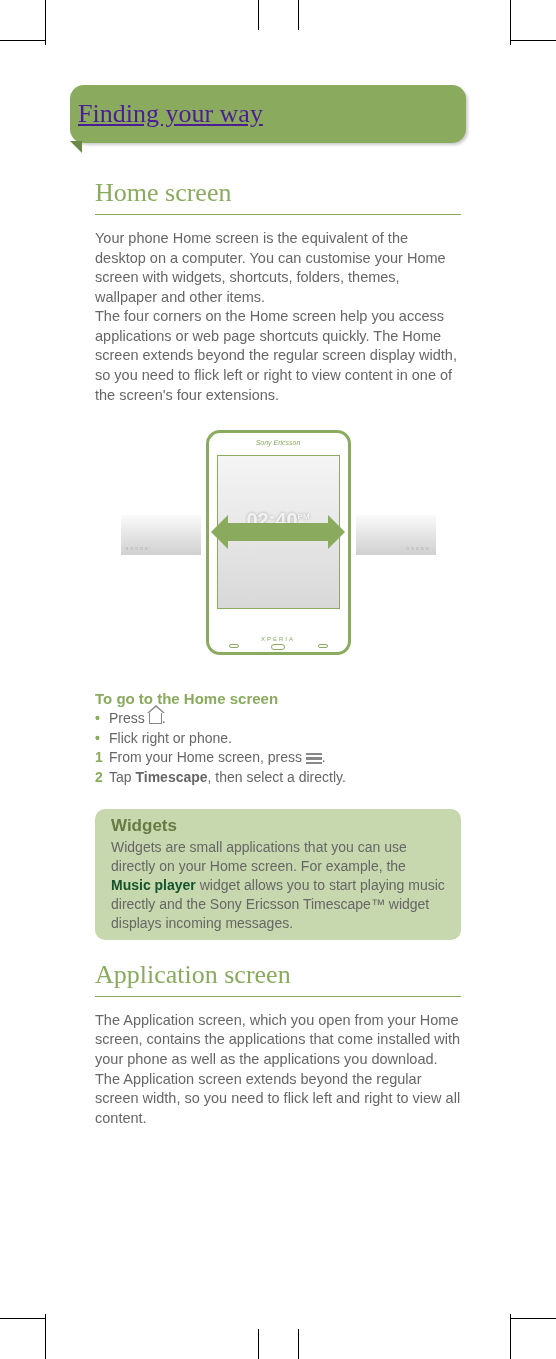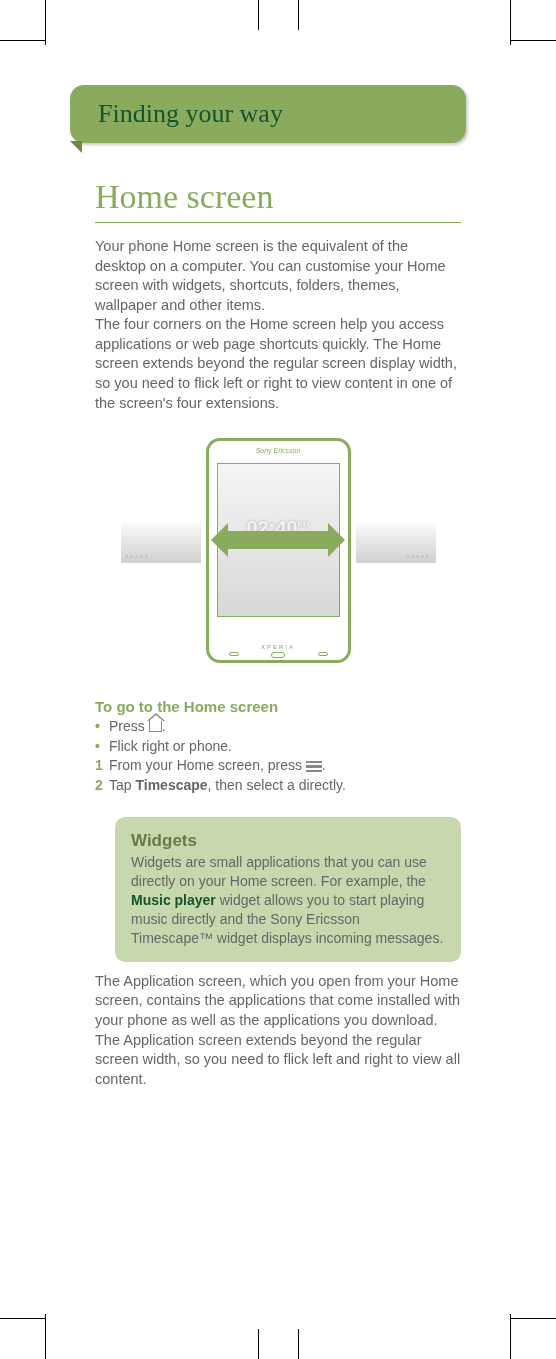--- a/index.html
+++ b/index.html
@@ -34,45 +34,46 @@
       position: absolute;
       top: 55px;
       left: 60px;
       right: 60px;
       bottom: 55px;
       padding: 30px 35px 30px 35px;
     }
     
     .chapter-header {
       background: #8AAB5E;
-      color: #14532d;
+      color: #4c1d95;
       font-family: Georgia, 'Times New Roman', serif;
       font-size: 26px;
-      padding: 14px 28px;
+      padding: 14px 8px;
       border-radius: 14px;
       margin-left: -25px;
       margin-right: -5px;
       margin-bottom: 35px;
       box-shadow: 2px 2px 3px rgba(0,0,0,0.2);
       position: relative;
+      text-decoration: underline;
     }
     .chapter-header::before {
       content: '';
       position: absolute;
       left: 0;
       bottom: -10px;
       width: 0; height: 0;
       border-top: 12px solid #6a8947;
       border-left: 12px solid transparent;
     }
     
     .section-title {
       font-family: Georgia, 'Times New Roman', serif;
       color: #8AAB5E;
-      font-size: 34px;
+      font-size: 26px;
       font-weight: normal;
       border-bottom: 1px solid #8AAB5E;
       padding-bottom: 6px;
       margin-bottom: 14px;
       margin-top: 20px;
     }
     
     .body-text {
       color: #666;
       font-size: 14.5px;
@@ -244,24 +245,23 @@
     .menu-icon span {
       display: block;
       width: 16px;
       height: 2.5px;
       background: #888;
     }
     
     .callout-box {
       background: #C8D8AE;
       border-radius: 10px;
-      padding: 14px 16px;
+      padding: 7px 16px;
       margin-top: 22px;
       margin-bottom: 10px;
-      margin-left: 20px;
     }
     .callout-title {
       color: #667a44;
       font-size: 17px;
       font-weight: bold;
       margin-bottom: 2px;
     }
     .callout-text {
       color: #666;
       font-size: 14px;
@@ -342,17 +342,18 @@
     <span>Tap </span><b>Timescape</b><span>, then select a directly.</span>
   </div>
 
   <div class="callout-box">
     <div class="callout-title">Widgets</div>
     <div class="callout-text">
       <span>Widgets are small applications that you can use directly on your Home screen. For example, the </span><b>Music player</b><span> widget allows you to start playing music directly and the Sony Ericsson Timescape™ widget displays incoming messages.</span>
     </div>
   </div>
 
+  <h2 class="section-title">Application screen</h2>
 
   <p class="body-text" style="white-space: pre-line;">The Application screen, which you open from your Home screen, contains the applications that come installed with your phone as well as the applications you download.
 The Application screen extends beyond the regular screen width, so you need to flick left and right to view all content.</p>
 
 </div>
 
 </body></html>

